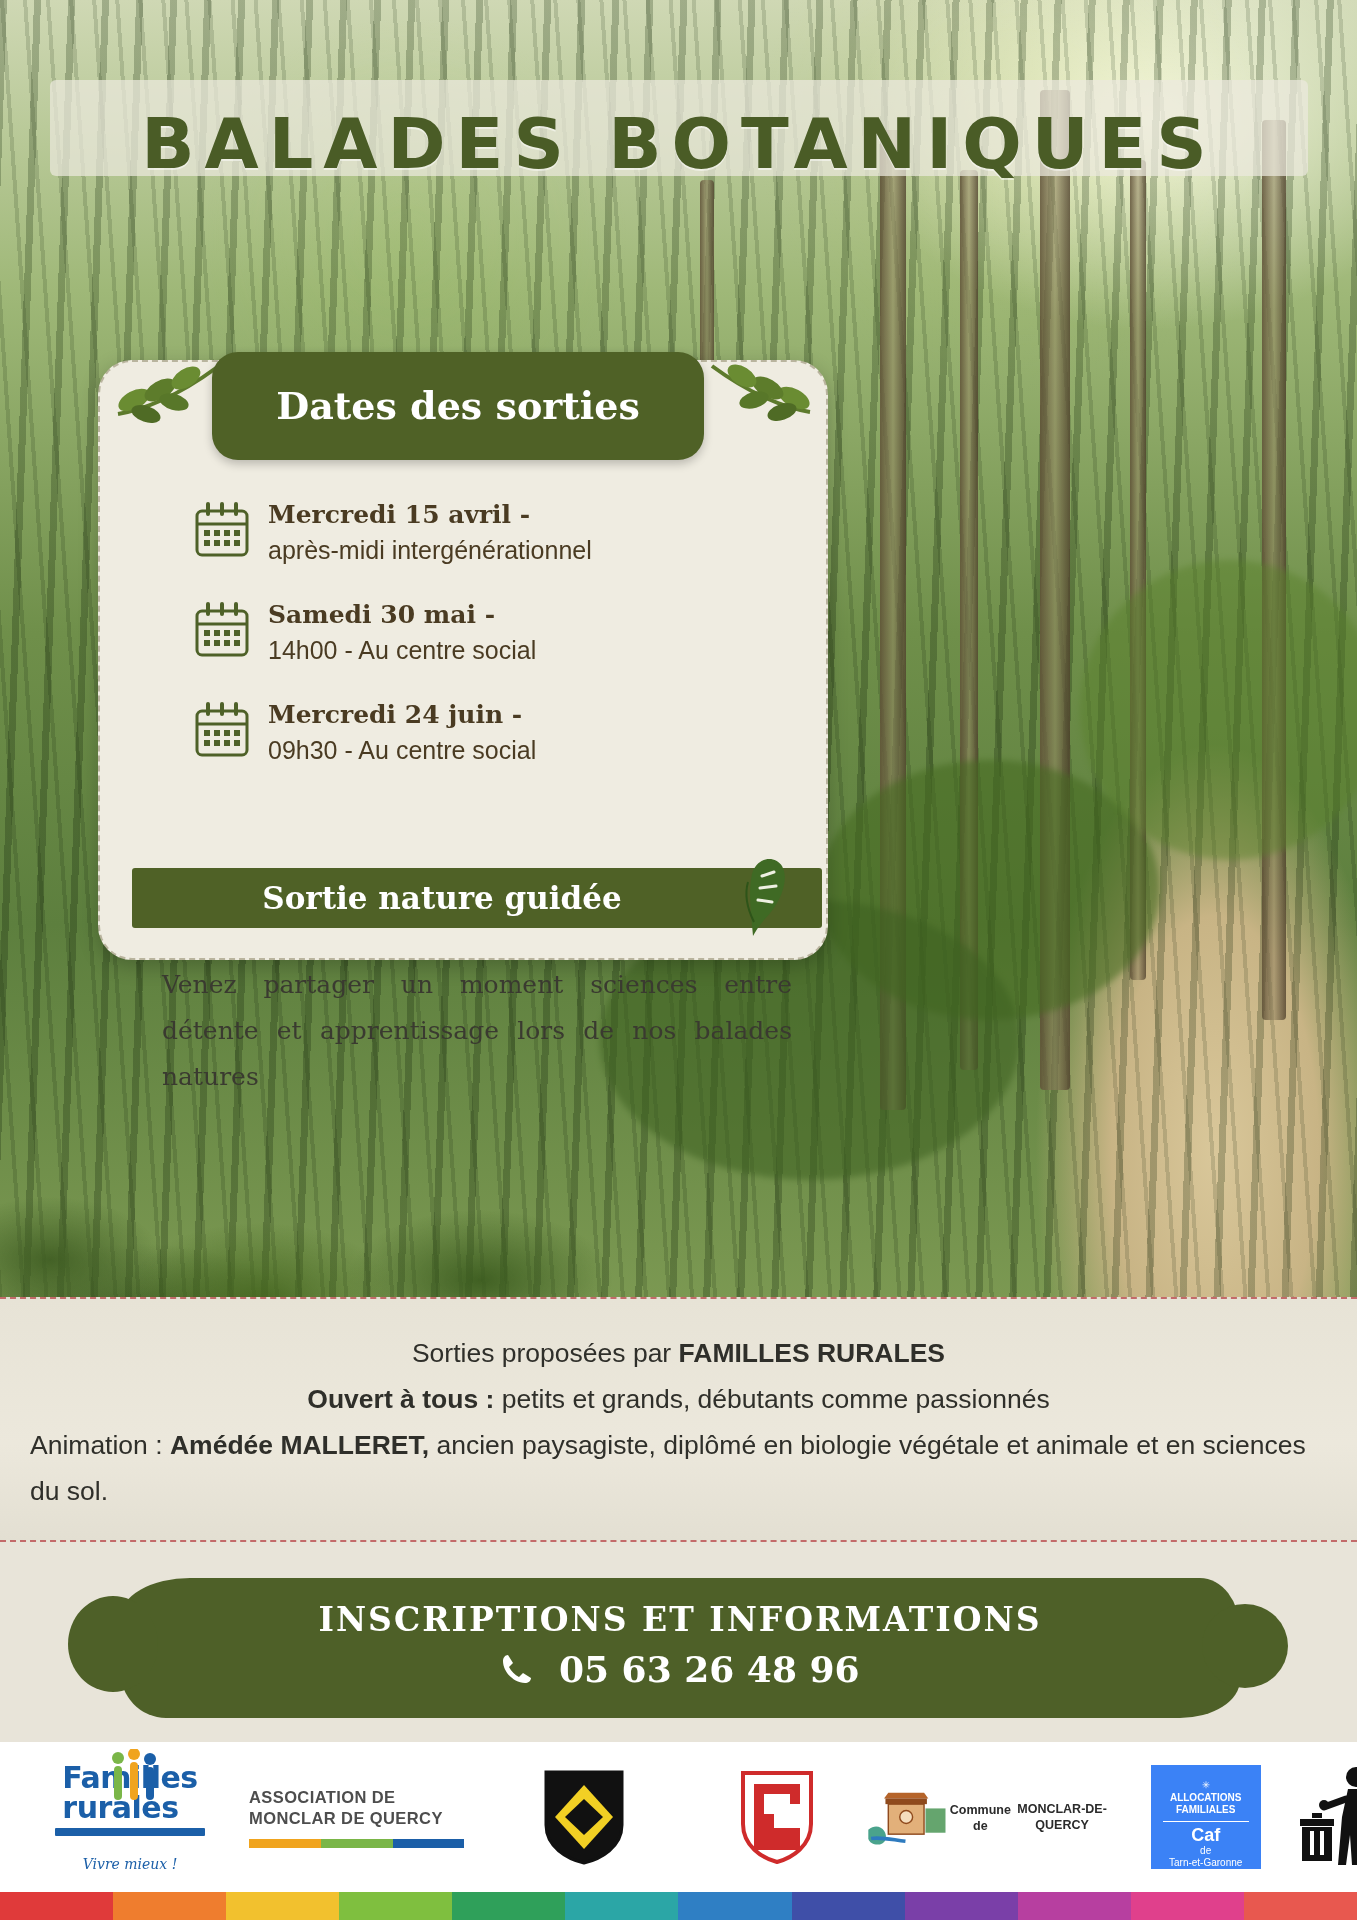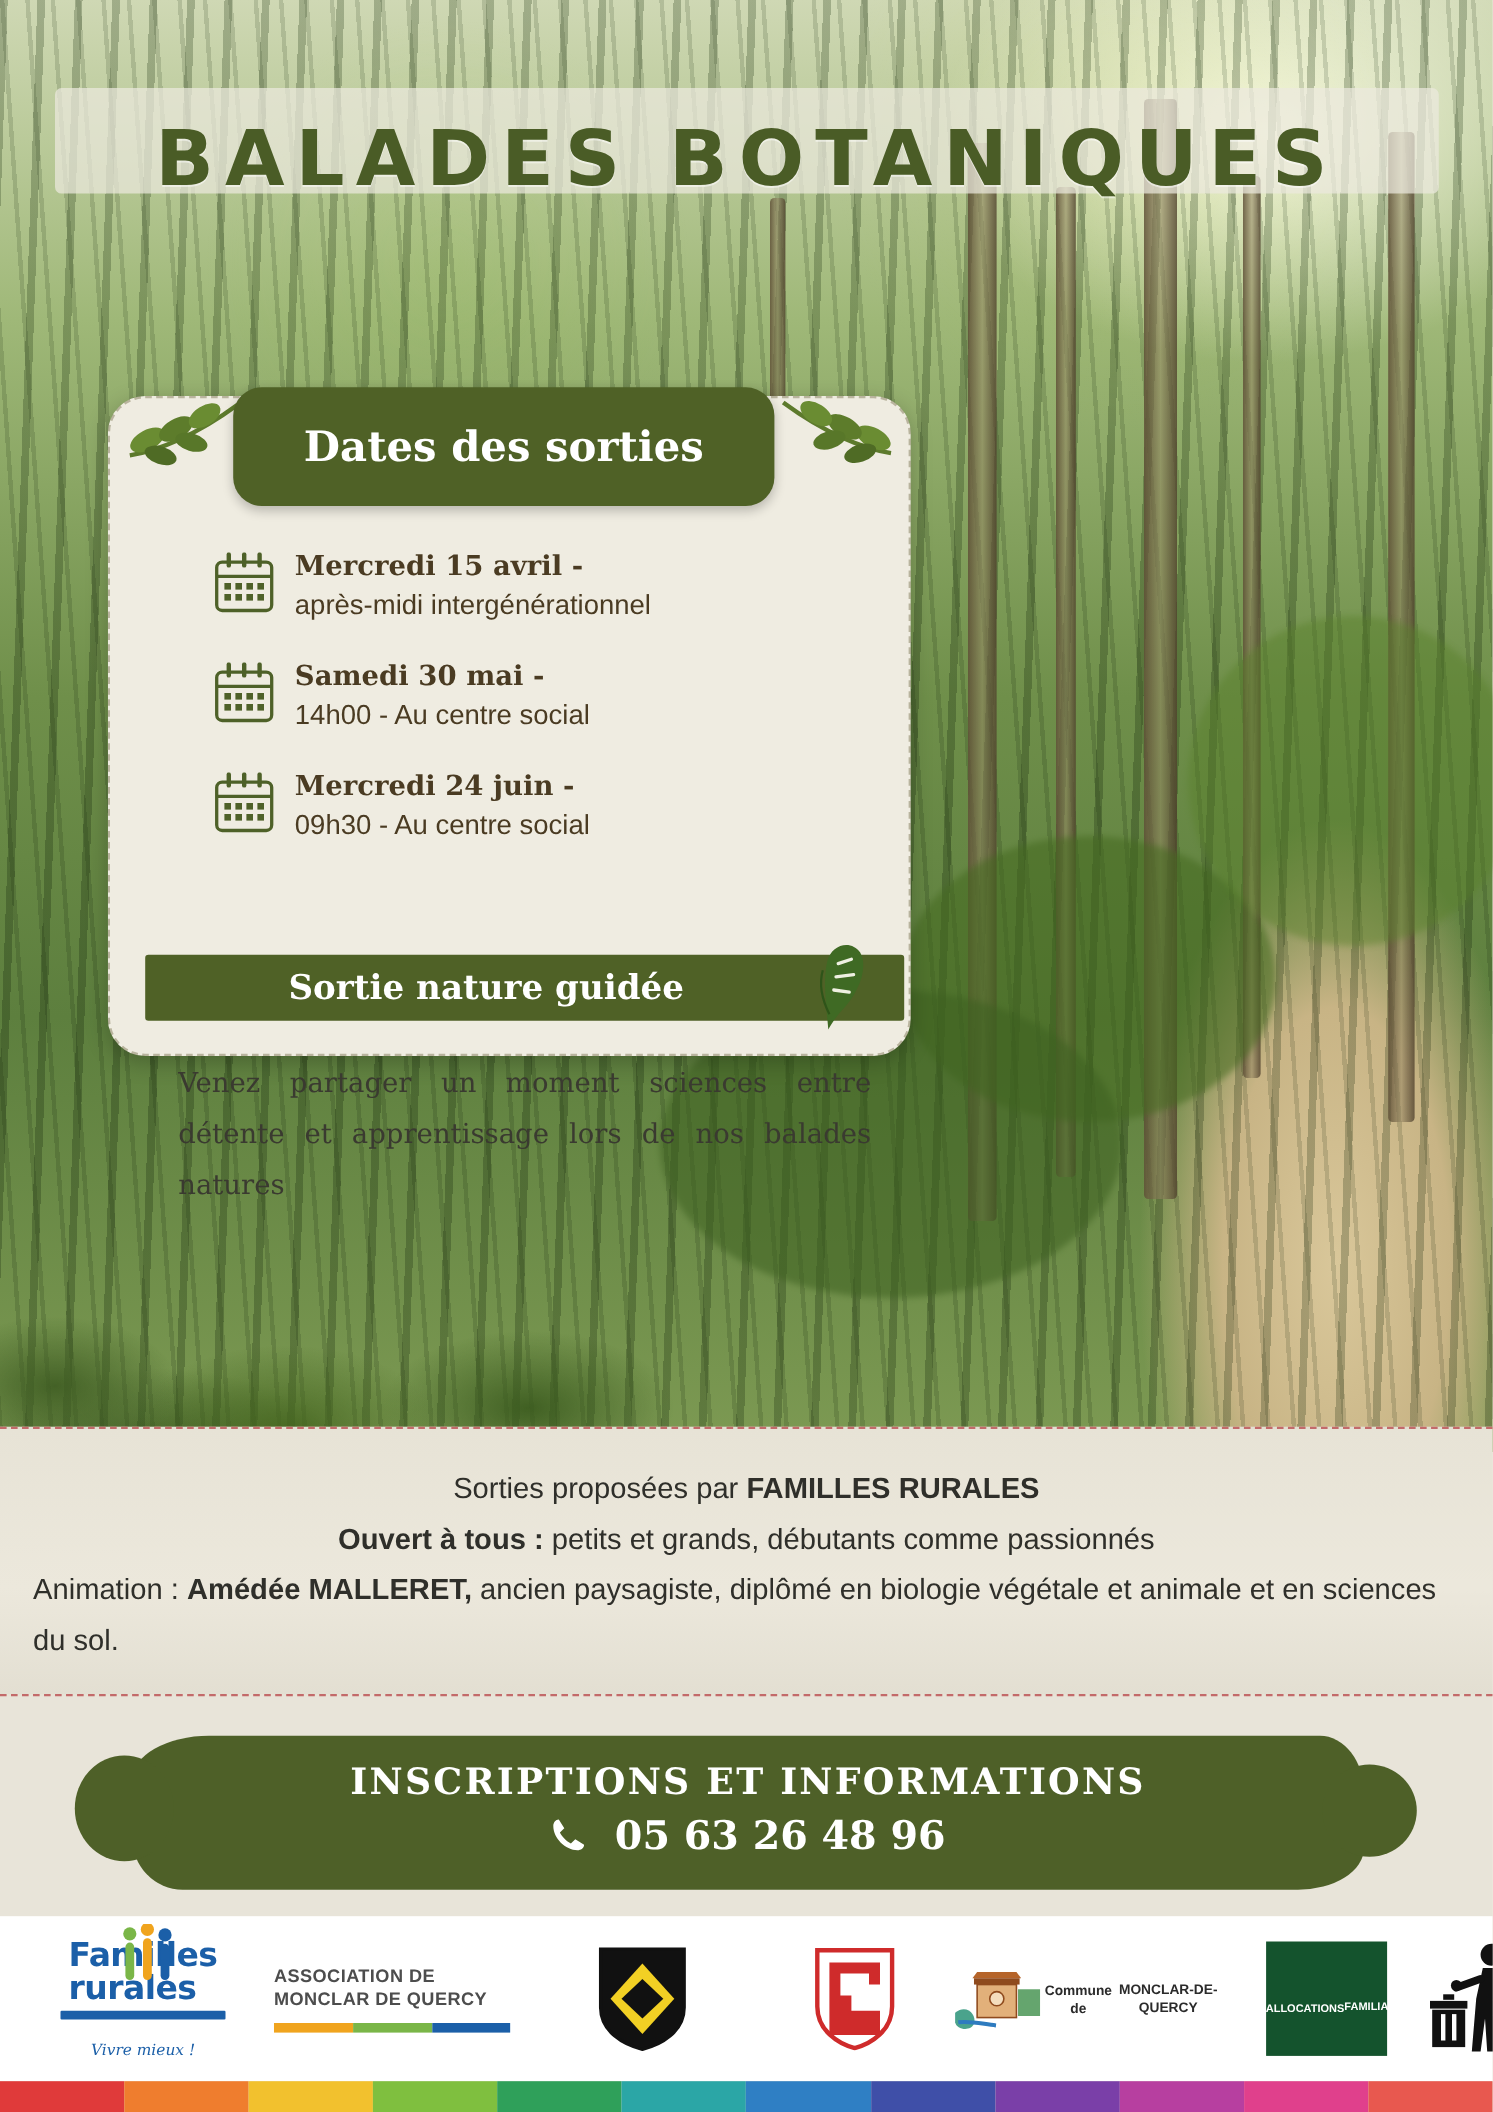--- a/index.html
+++ b/index.html
@@ -518,21 +518,21 @@
         <path d="M59 36 a6 6 0 0 1 0 12 a4 4 0 0 0 0 -12" fill="#8f4a1d"></path>
         <path d="M6 60 C20 48 34 62 30 74 C26 84 8 82 6 72 Z" fill="#4aa38c"></path>
         <path d="M10 72 C26 70 40 74 58 76" stroke="#2e7bbf" stroke-width="5" fill="none"></path>
         <rect x="86" y="30" width="28" height="34" fill="#3f8f4a" opacity=".8"></rect>
       </svg>
       <div class="commune-text" style="margin-top:2px;">Commune de</div>
       <div class="commune-text">MONCLAR-DE-QUERCY</div>
     </div>
 
     <div class="logo-cell" style="flex:0 0 185px;">
-      <div style="width:110px; height:104px; background:#14532d; display:flex; flex-direction:row; align-items:center; justify-content:flex-start; padding-top:16px;">
+      <div style="width:110px; height:104px; background:#3b82f6; display:flex; flex-direction:column; align-items:center; justify-content:flex-start; padding-top:16px;">
         <svg width="34" height="34" viewBox="0 0 34 34">
           <g stroke="#ffffff" stroke-width="3" stroke-linecap="round">
             <line x1="17" y1="3" x2="17" y2="31"></line>
             <line x1="3" y1="17" x2="31" y2="17"></line>
             <line x1="7" y1="7" x2="27" y2="27"></line>
             <line x1="27" y1="7" x2="7" y2="27"></line>
           </g>
         </svg>
         <div class="caf-text" style="margin-top:3px; font-weight:bold;">ALLOCATIONS</div>
         <div class="caf-text" style="font-weight:bold;">FAMILIALES</div>

